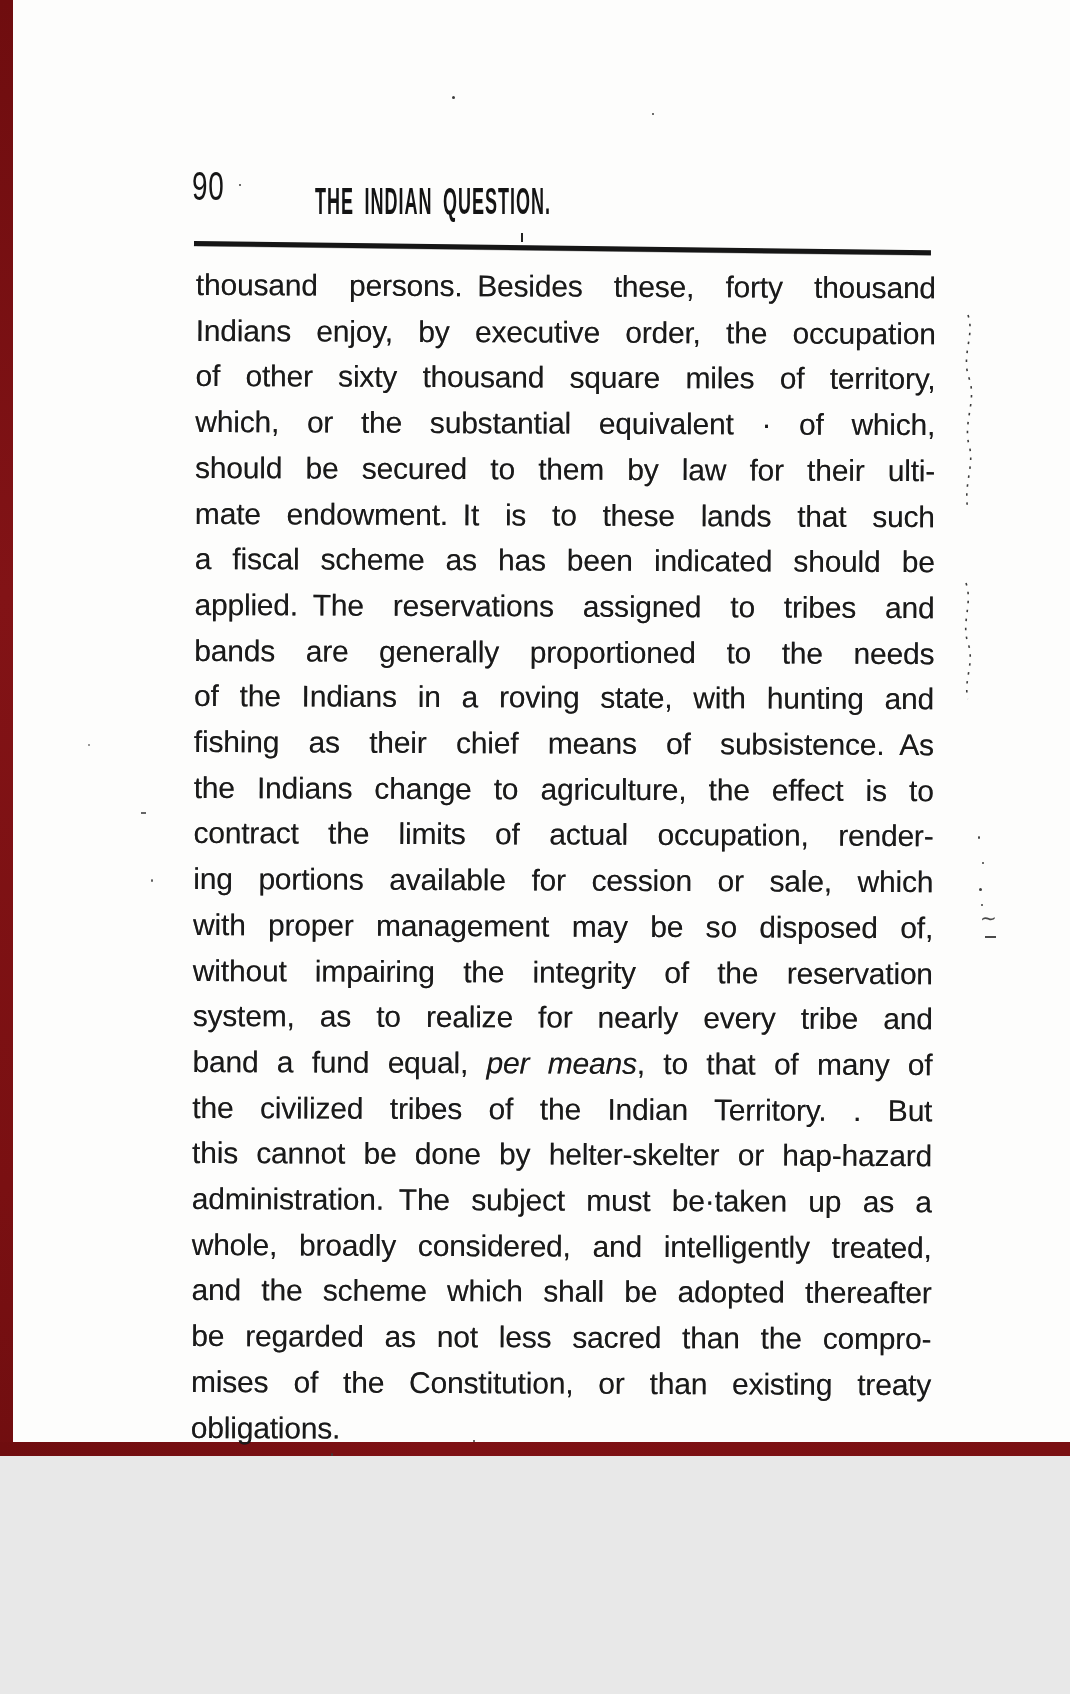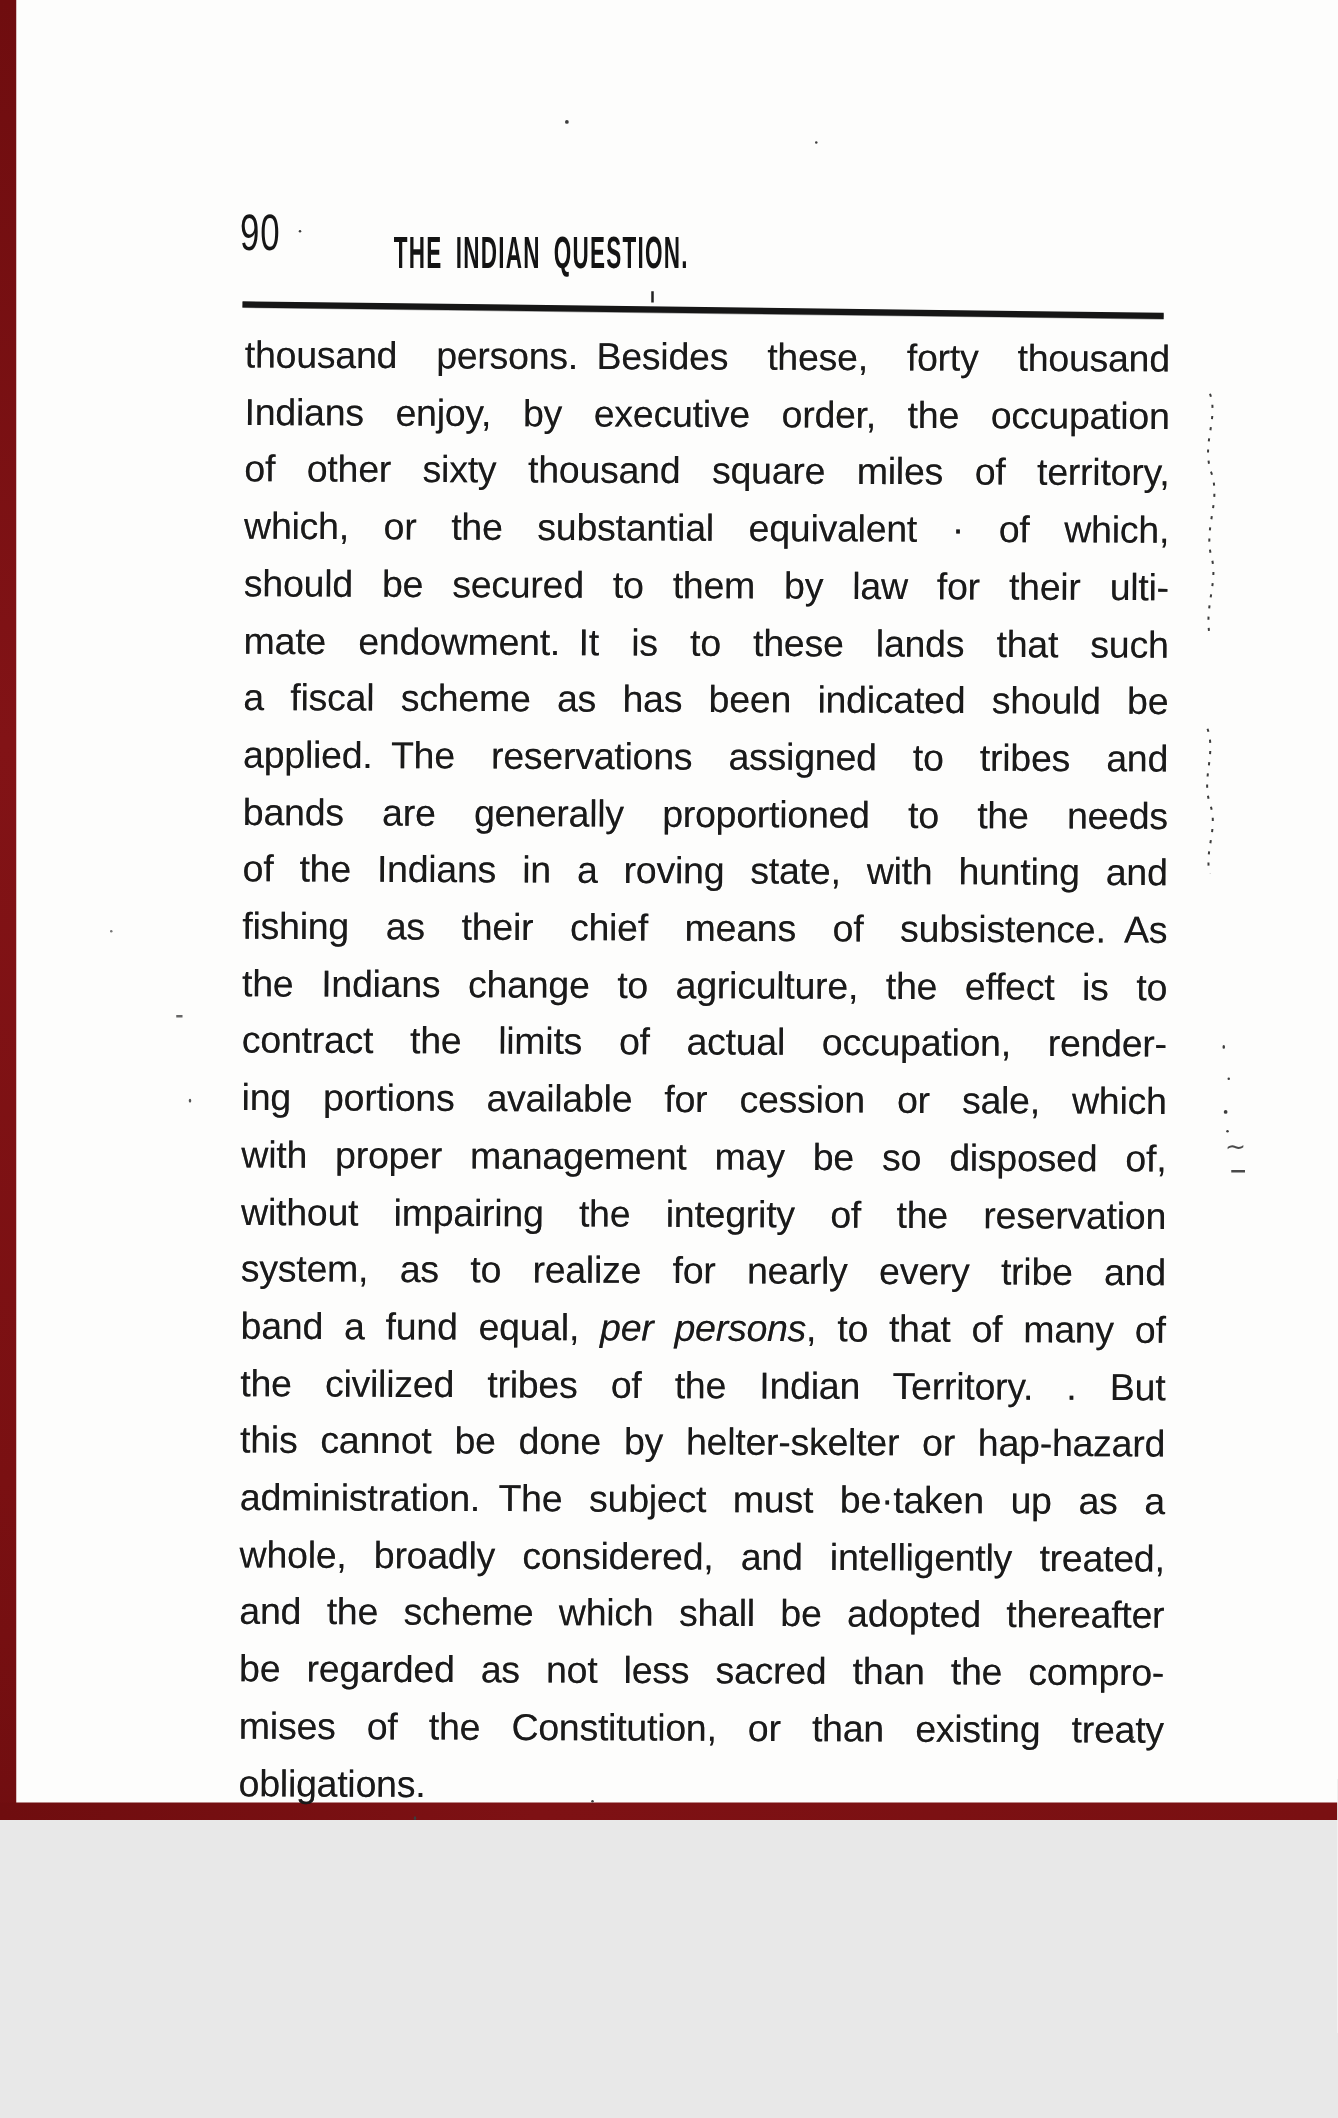--- a/index.html
+++ b/index.html
@@ -86,21 +86,21 @@
       <div class="line">applied. The reservations assigned to tribes and</div>
       <div class="line">bands are generally proportioned to the needs</div>
       <div class="line">of the Indians in a roving state, with hunting and</div>
       <div class="line">fishing as their chief means of subsistence. As</div>
       <div class="line">the Indians change to agriculture, the effect is to</div>
       <div class="line">contract the limits of actual occupation, render-</div>
       <div class="line">ing portions available for cession or sale, which</div>
       <div class="line">with proper management may be so disposed of,</div>
       <div class="line">without impairing the integrity of the reservation</div>
       <div class="line">system, as to realize for nearly every tribe and</div>
-      <div class="line"><span>band a fund equal, </span><span class="it">per persons</span><span>, to that of many of</span></div>
+      <div class="line"><span>band a fund equal, </span><span class="it">per means</span><span>, to that of many of</span></div>
       <div class="line">the civilized tribes of the Indian Territory. . But</div>
       <div class="line">this cannot be done by helter-skelter or hap-hazard</div>
       <div class="line">administration. The subject must be·taken up as a</div>
       <div class="line">whole, broadly considered, and intelligently treated,</div>
       <div class="line">and the scheme which shall be adopted thereafter</div>
       <div class="line">be regarded as not less sacred than the compro-</div>
       <div class="line">mises of the Constitution, or than existing treaty</div>
       <div class="line last">obligations.</div>
     </div>
 

